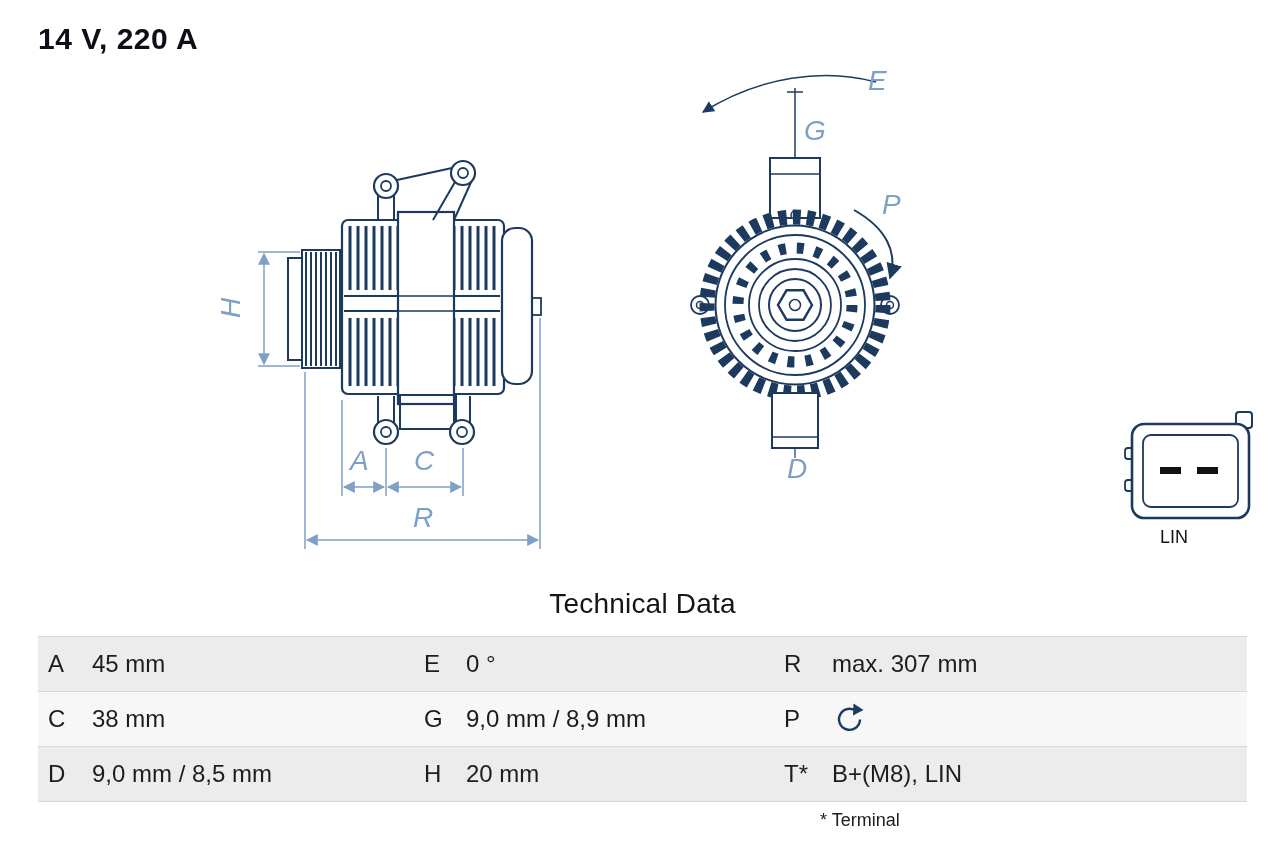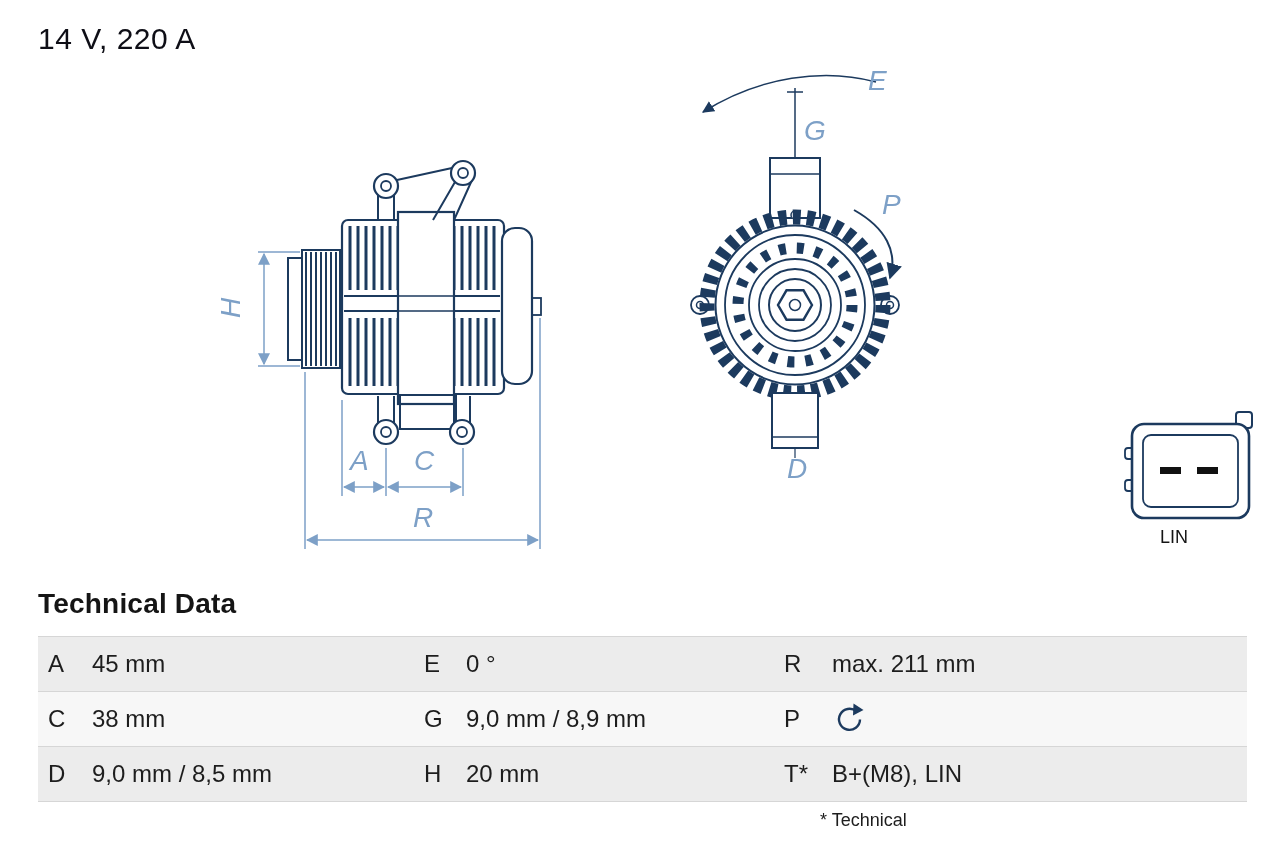--- a/index.html
+++ b/index.html
@@ -12,36 +12,36 @@
     width:1280px;height:853px;
     background:#ffffff;
     font-family:"Liberation Sans",sans-serif;
     color:var(--ink);
     position:relative;
     overflow:hidden;
   }
   .page{position:absolute;inset:0;}
   .title{
     position:absolute;left:38px;top:22px;
-    font-size:30px;font-weight:400;color:#0e0e16;
+    font-size:30px;font-weight:700;color:#0e0e16;
     letter-spacing:.5px;
   }
   .drawing-wrap{position:absolute;left:0;top:0;width:1280px;height:575px;}
   svg text.dim-label{
     fill:var(--dim);
     font:italic 28px "Liberation Sans",sans-serif;
   }
   svg text.conn-label{
     fill:#141414;
     font:18px "Liberation Sans",sans-serif;
   }
   .tech{position:absolute;left:38px;right:33px;top:588px;}
   .tech h2{
-    font-size:28px;font-weight:700;color:#151515;
-    margin:0 0 16px 0;letter-spacing:.2px;
+    font-size:28px;font-weight:400;color:#151515;
+    margin:0 0 16px 0;letter-spacing:.2px;text-align:center;
   }
   table.tdata{
     width:100%;border-collapse:collapse;table-layout:fixed;
     font-size:24px;color:#1d1d1d;
   }
   table.tdata td{
     height:55px;vertical-align:middle;
     border-top:1px solid #d6d6d6;
     padding:0 0 0 10px;
   }
@@ -211,21 +211,21 @@
         <col style="width:48px">
           <col>
       </colgroup>
       <tbody>
           <tr class="r0">
         <td class="lbl">A</td>
         <td class="val">45 mm</td>
         <td class="lbl">E</td>
         <td class="val">0 °</td>
         <td class="lbl">R</td>
-        <td class="val">max. 211 mm</td>
+        <td class="val">max. 307 mm</td>
       </tr>
       <tr class="r1">
         <td class="lbl">C</td>
         <td class="val">38 mm</td>
         <td class="lbl">G</td>
         <td class="val">9,0 mm / 8,9 mm</td>
         <td class="lbl">P</td>
         <td class="val">
           <svg class="rot-icon" width="34" height="32" viewBox="0 0 32 32">
             <path d="M23.5,8.5 A10.5,10.5 0 1 0 27,16.5" fill="none" stroke="#1c3a5e" stroke-width="2.4"></path>
@@ -236,16 +236,16 @@
       <tr class="r2">
         <td class="lbl">D</td>
         <td class="val">9,0 mm / 8,5 mm</td>
         <td class="lbl">H</td>
         <td class="val">20 mm</td>
         <td class="lbl">T*</td>
         <td class="val">B+(M8), LIN</td>
       </tr>
     </tbody>
       </table>
-    <div class="footnote">* Technical</div>
+    <div class="footnote">* Terminal</div>
   </div>
 
 </div>
 
 </body></html>

